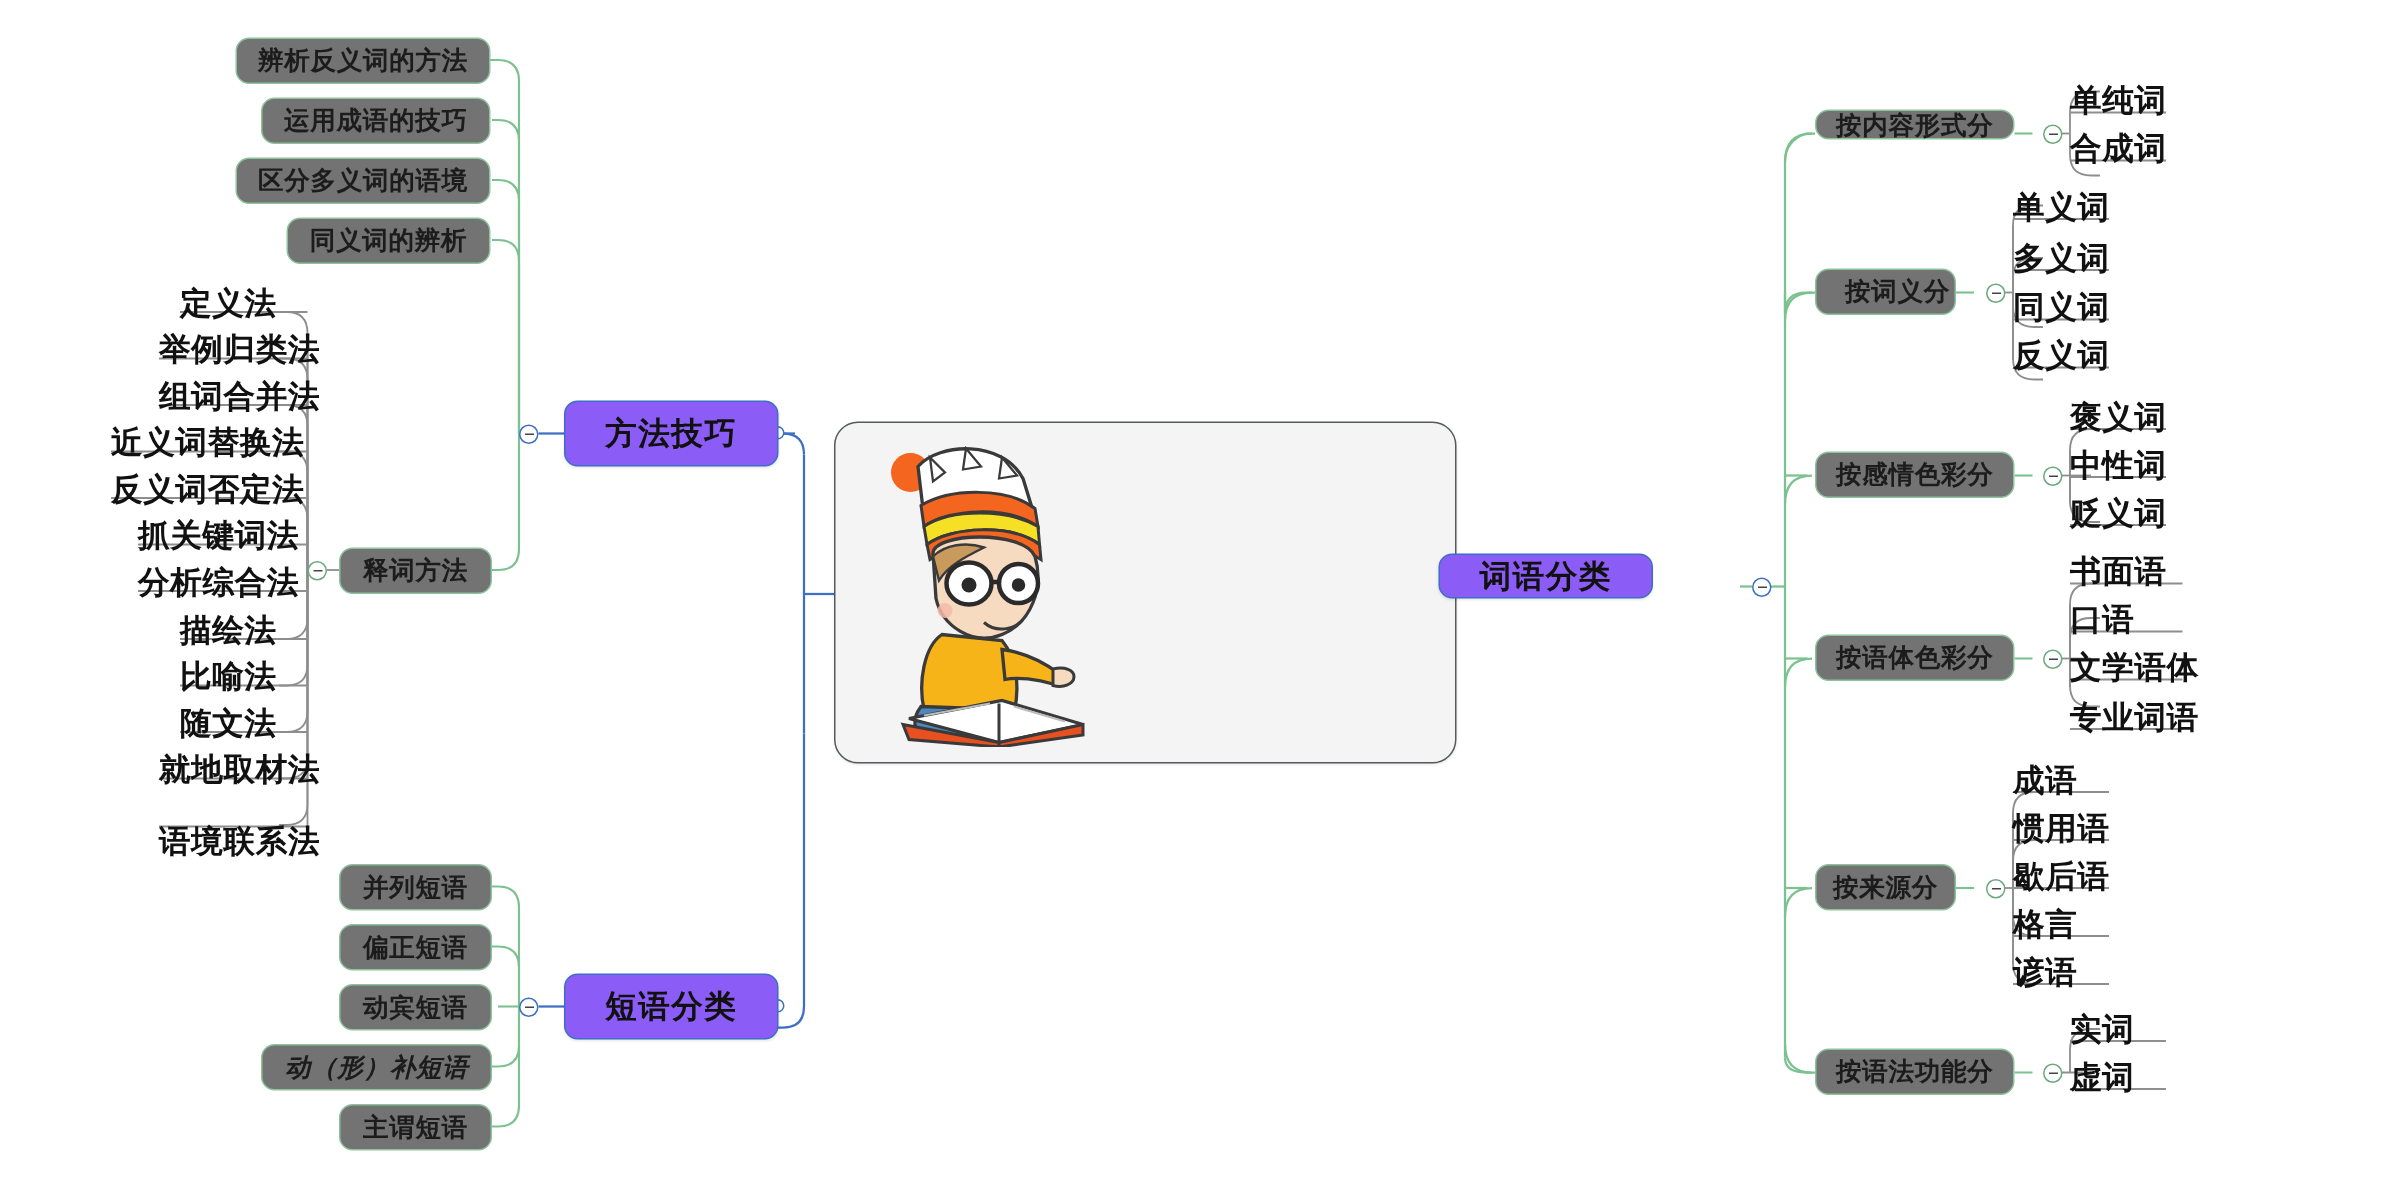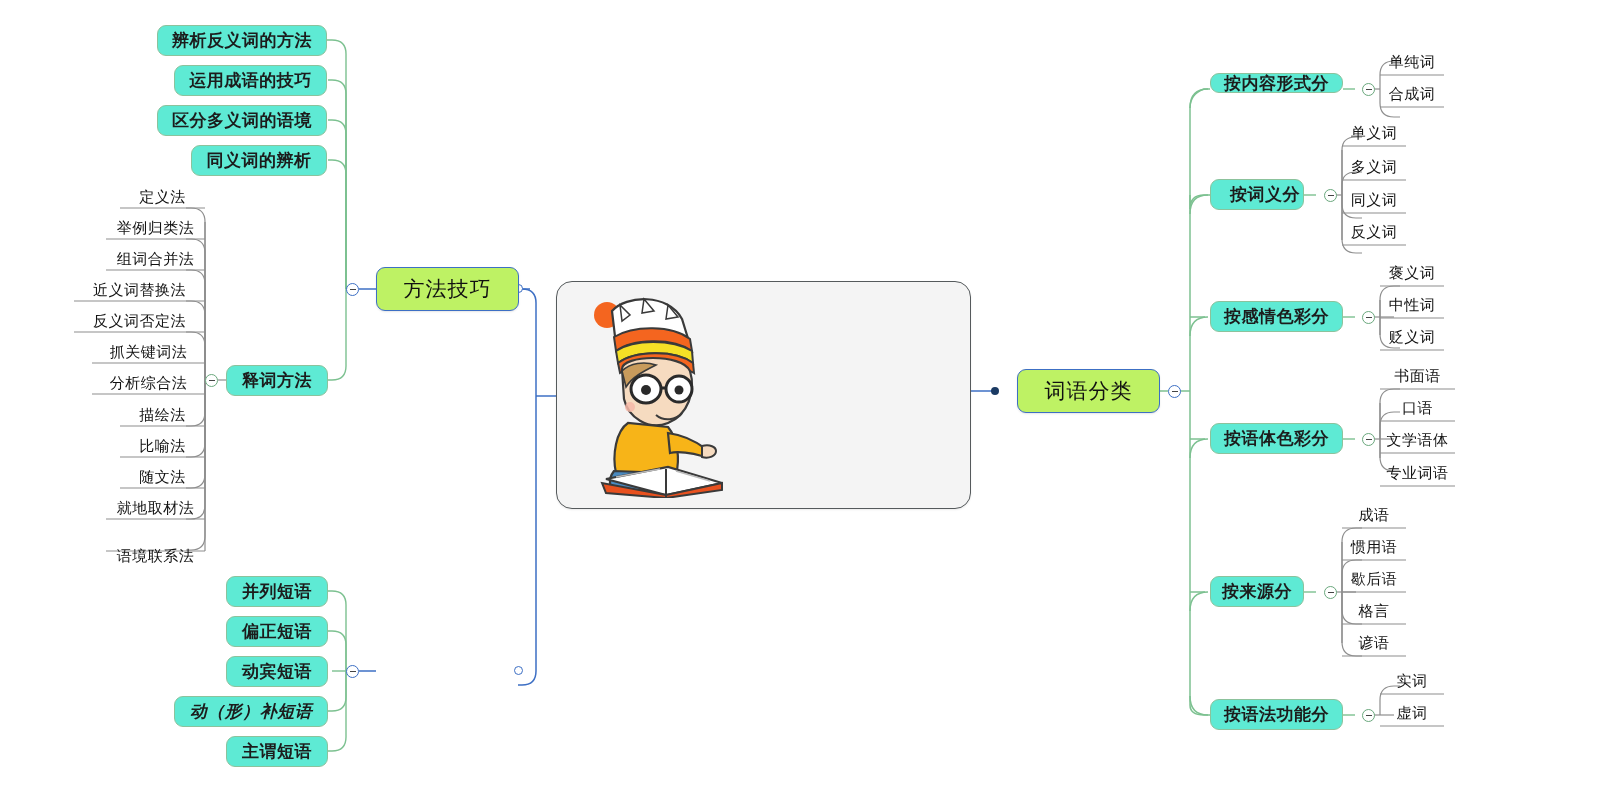--- a/index.html
+++ b/index.html
@@ -46,49 +46,49 @@
     position: absolute;
     color: #e8160f;
     font-weight: bold;
     font-size: 26px;
     letter-spacing: 1px;
     white-space: nowrap;
   }
 
   
   .main-node {
-    background: #bef264;
+    background: #8b5cf6;
     border: 1.6px solid #3d6fc4;
     border-radius: 9px;
     color: #111111;
-    font-weight: normal;
+    font-weight: bold;
     font-size: 21px;
     letter-spacing: 1px;
     box-shadow: 0 1px 2px rgba(0,0,0,.10);
   }
 
   
   .sub-node {
-    background: #5eead4;
+    background: #737373;
     border: 1.3px solid #8cc29c;
     border-radius: 9px;
     color: #1c1c1c;
     font-weight: bold;
     font-size: 17px;
     letter-spacing: .5px;
   }
 
   
   .leaf {
     position: absolute;
     color: #111111;
-    font-weight: normal;
-    font-size: 15px;
+    font-weight: bold;
+    font-size: 21px;
     white-space: nowrap;
-    text-align: center;
+    text-align: left;
     letter-spacing: .5px;
   }
 
   
   .toggle {
     position: absolute;
     width: 13px;
     height: 13px;
     border-radius: 50%;
     background: #ffffff;
@@ -400,20 +400,23 @@
 
 
   <div class="dot-hollow" style="left:514px; top:284px;"></div>
   <div class="dot-hollow" style="left:514px; top:666px;"></div>
 
   <div class="node main-node" style="left:376px; top:267px; width:143px; height:44px;">
     <span>方法技巧</span>
   </div>
   <div class="toggle blue" style="left:346px; top:283px;"></div>
 
+  <div class="node main-node" style="left:376px; top:649px; width:143px; height:44px;">
+    <span>短语分类</span>
+  </div>
   <div class="toggle blue" style="left:346px; top:665px;"></div>
 
   <div class="node sub-node" style="left:157px; top:25px; width:170px; height:31px;">
     <span>辨析反义词的方法</span>
   </div>
   <div class="node sub-node" style="left:174px; top:65px; width:153px; height:31px;">
     <span>运用成语的技巧</span>
   </div>
   <div class="node sub-node" style="left:157px; top:105px; width:170px; height:31px;">
     <span>区分多义词的语境</span>
@@ -450,21 +453,21 @@
   </div>
   <div class="node sub-node" style="left:174px; top:696px; width:154px; height:31px;font-style:italic;">
     <span>动（形）补短语</span>
   </div>
   <div class="node sub-node" style="left:226px; top:736px; width:102px; height:31px;">
     <span>主谓短语</span>
   </div>
 
   <div class="dot-plain" style="left:991px; top:387px;"></div>
 
-  <div class="node main-node" style="left:1017px; top:369px; width:143px; height:44px;">
+  <div class="node main-node" style="left:959px; top:369px; width:143px; height:30px;">
     <span>词语分类</span>
   </div>
   <div class="toggle blue" style="left:1168px; top:385px;"></div>
 
   <div class="node sub-node" style="left:1210px; top:73px; width:133px; height:20px;">
     <span>按内容形式分</span>
   </div>
   <div class="toggle green" style="left:1362px; top:83px;"></div>
   <div class="leaf" style="left:1380px; top:53px; width:64px;">单纯词</div>
   <div class="leaf" style="left:1380px; top:85px; width:64px;">合成词</div>

